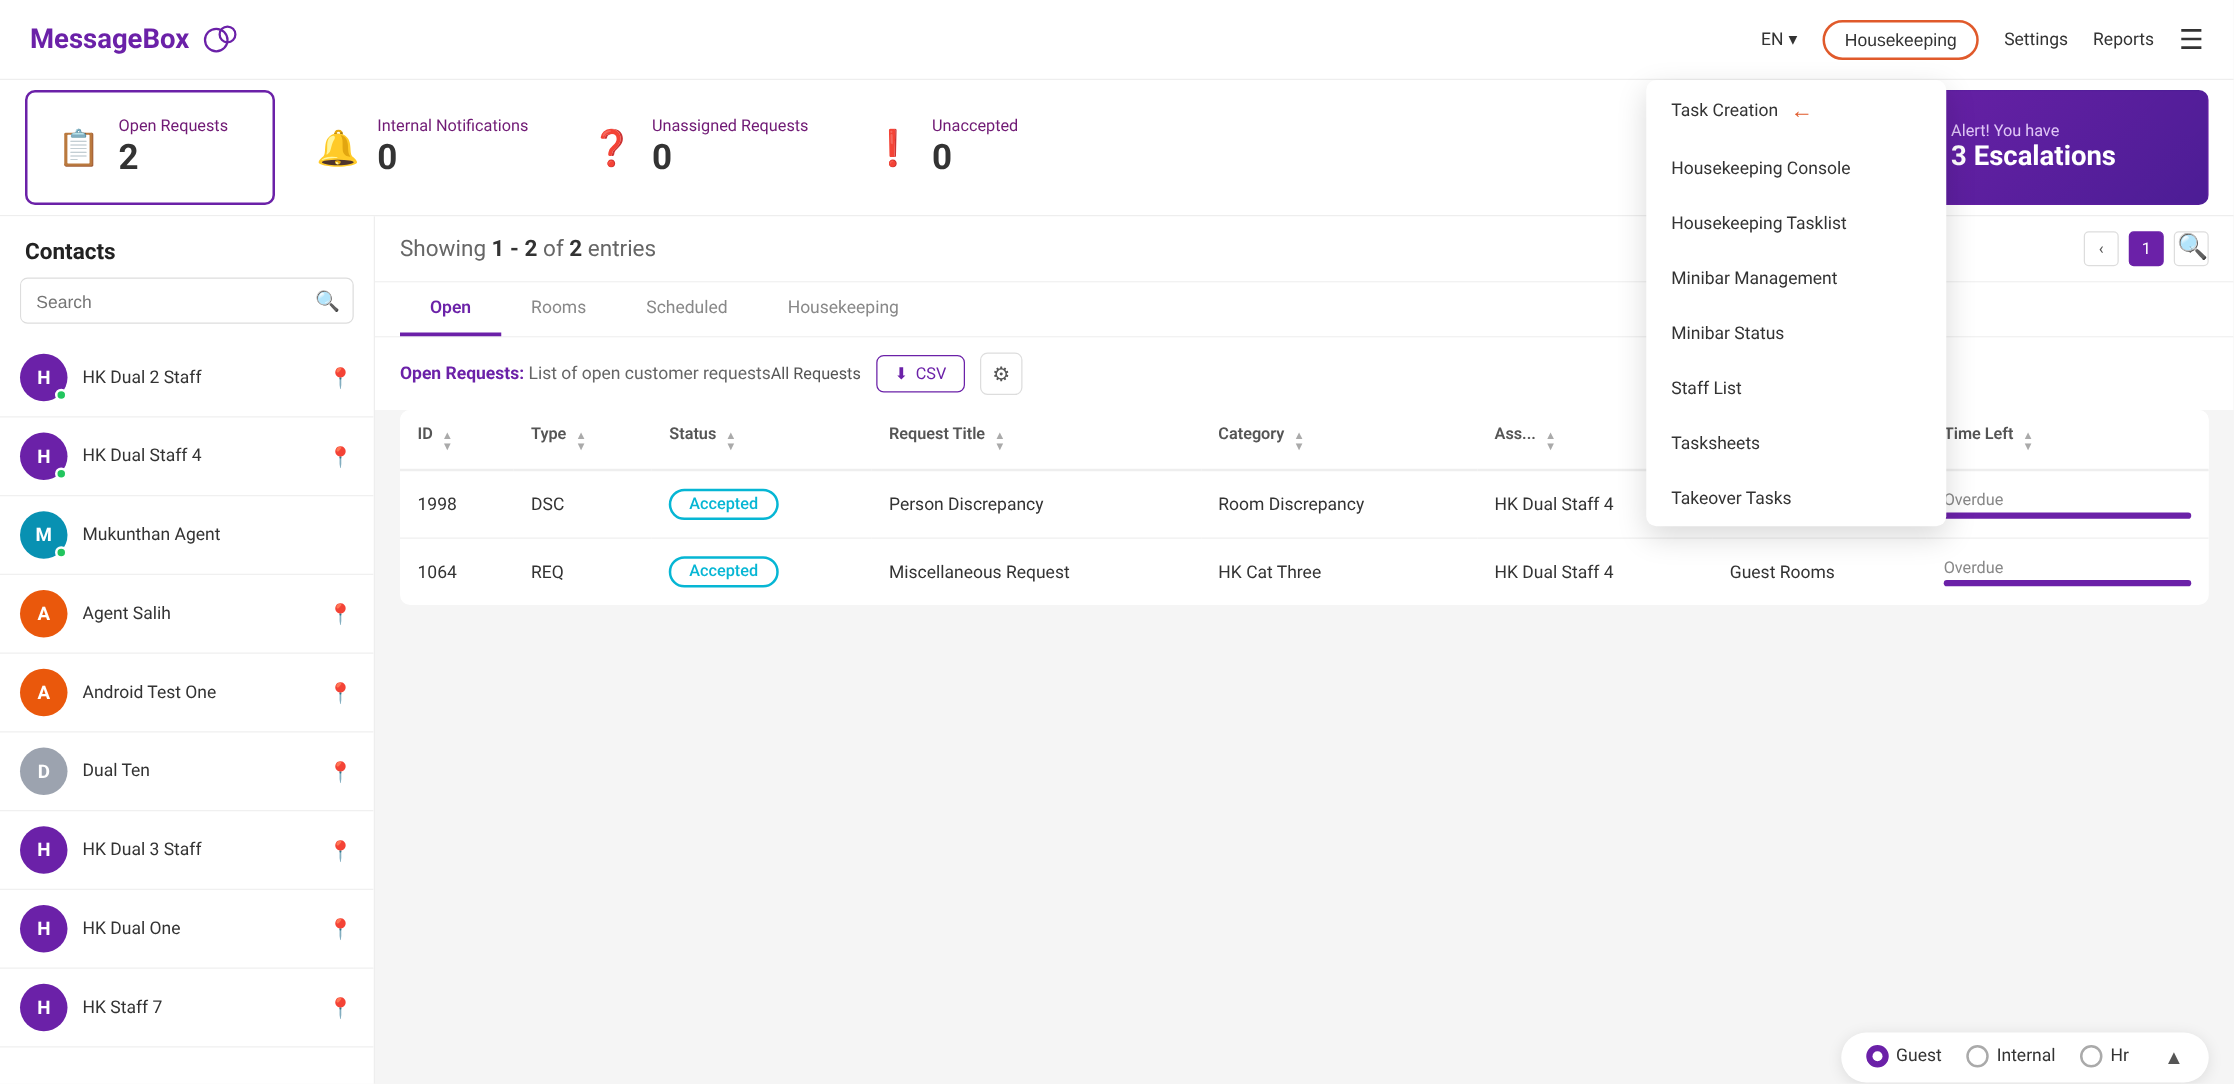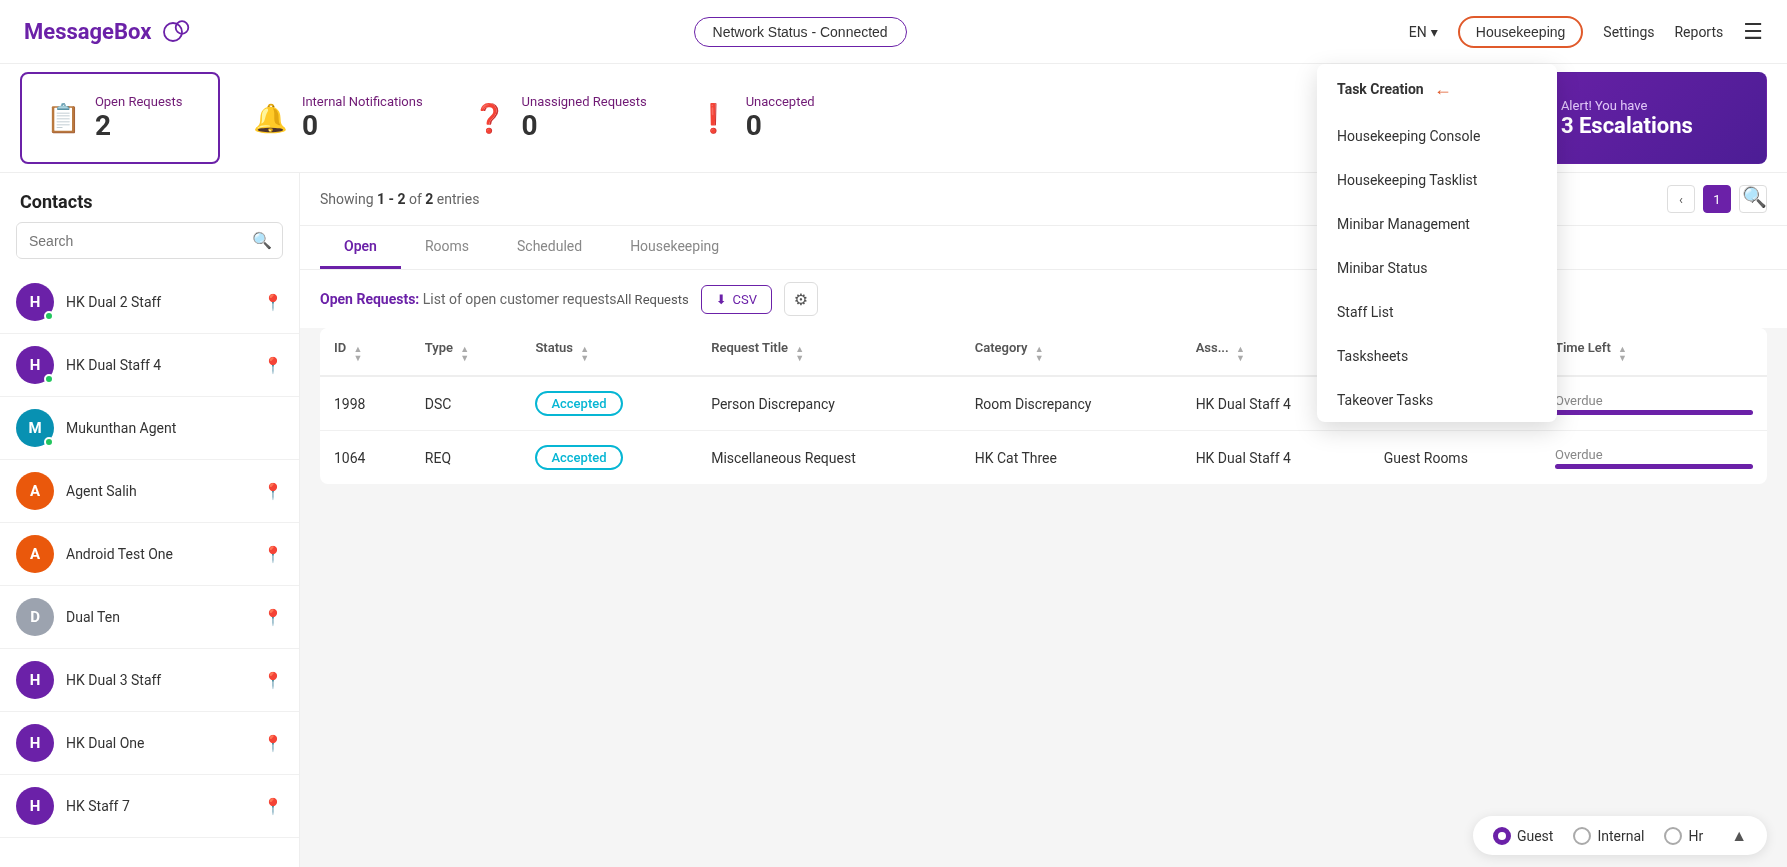--- a/index.html
+++ b/index.html
@@ -91,21 +91,21 @@
     .contact-name { font-size: 14px; color: #333; flex: 1; }
     .location-icon { color: #888; font-size: 16px; }
 
     
     .content-area { flex: 1; display: flex; flex-direction: column; overflow: hidden; position: relative; }
 
     .content-header {
       display: flex; align-items: center; justify-content: space-between;
       padding: 12px 20px; background: #fff; border-bottom: 1px solid #eee;
     }
-    .entries-info { font-size: 14px; color: #666; }
+    .entries-info { font-size: 18px; color: #666; }
     .entries-info strong { color: #333; }
     .pagination { display: flex; align-items: center; gap: 8px; }
     .page-btn { width: 28px; height: 28px; border: 1px solid #ddd; border-radius: 4px; display: flex; align-items: center; justify-content: center; cursor: pointer; font-size: 13px; color: #555; background: #fff; }
     .page-btn.active { background: #6b21a8; color: #fff; border-color: #6b21a8; }
 
     .tabs { display: flex; border-bottom: 1px solid #eee; background: #fff; padding: 0 20px; }
     .tab { padding: 12px 24px; font-size: 14px; cursor: pointer; color: #888; border-bottom: 3px solid transparent; }
     .tab.active { color: #6b21a8; border-bottom: 3px solid #6b21a8; font-weight: 600; }
 
     .table-toolbar {
@@ -147,27 +147,27 @@
     
     .dropdown-menu {
       position: absolute; top: 64px; right: 230px; width: 240px;
       background: #fff; box-shadow: 0 8px 24px rgba(0,0,0,0.15);
       border-radius: 8px; z-index: 999; overflow: hidden;
     }
     .dropdown-item {
       padding: 14px 20px; font-size: 14px; color: #333; cursor: pointer;
       display: flex; align-items: center; gap: 10px;
     }
-    .dropdown-item.highlighted { color: #333; font-weight: 700; }
+    .dropdown-item.highlighted { color: #333; font-weight: 400; }
     .arrow-indicator { color: #e05a2b; font-size: 18px; }
 
     
     .bottom-bar {
-      position: absolute; bottom: 27px; right: 20px;
-      display: flex; align-items: flex-end; gap: 20px;
+      position: absolute; bottom: 16px; right: 20px;
+      display: flex; align-items: flex-start; gap: 20px;
       background: #fff; border-radius: 30px; padding: 10px 20px;
       box-shadow: 0 2px 12px rgba(0,0,0,0.1);
     }
     .radio-option { display: flex; align-items: center; gap: 6px; font-size: 14px; color: #333; cursor: pointer; }
     .radio-circle {
       width: 18px; height: 18px; border-radius: 50%; border: 2px solid #aaa;
       display: flex; align-items: center; justify-content: center;
     }
     .radio-circle.selected { border-color: #6b21a8; background: #6b21a8; }
     .radio-circle.selected::after { content: ''; width: 8px; height: 8px; background: #fff; border-radius: 50%; }
@@ -178,23 +178,20 @@
 
 <header class="header">
   <div class="logo">
     <span class="logo-text">MessageBox</span>
     <svg class="logo-icon" viewBox="0 0 40 26">
       <circle cx="20" cy="13" r="10" fill="none" stroke="#6b21a8" stroke-width="2"></circle>
       <circle cx="30" cy="8" r="7" fill="none" stroke="#6b21a8" stroke-width="2"></circle>
     </svg>
   </div>
 
-  <div class="header-center">
-    <button class="network-status-btn">Network Status - Connected</button>
-  </div>
 
   <div class="header-right">
     <div class="lang-selector">
       <span>EN</span>
       <span>▾</span>
     </div>
     <button class="housekeeping-btn">Housekeeping</button>
     <span class="settings-link">Settings</span>
     <span class="reports-link">Reports</span>
     <span class="hamburger">☰</span>

